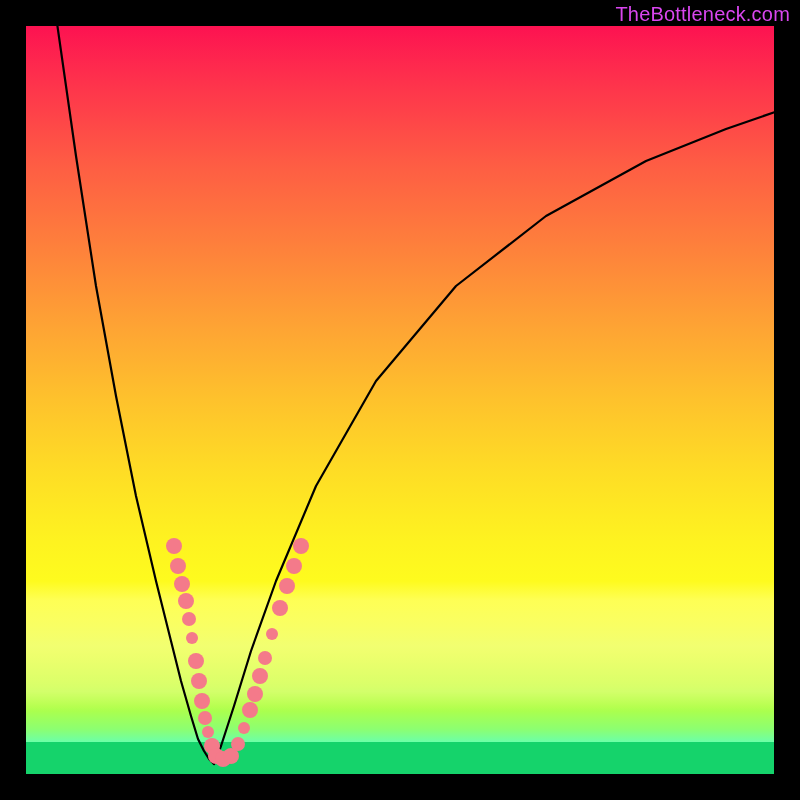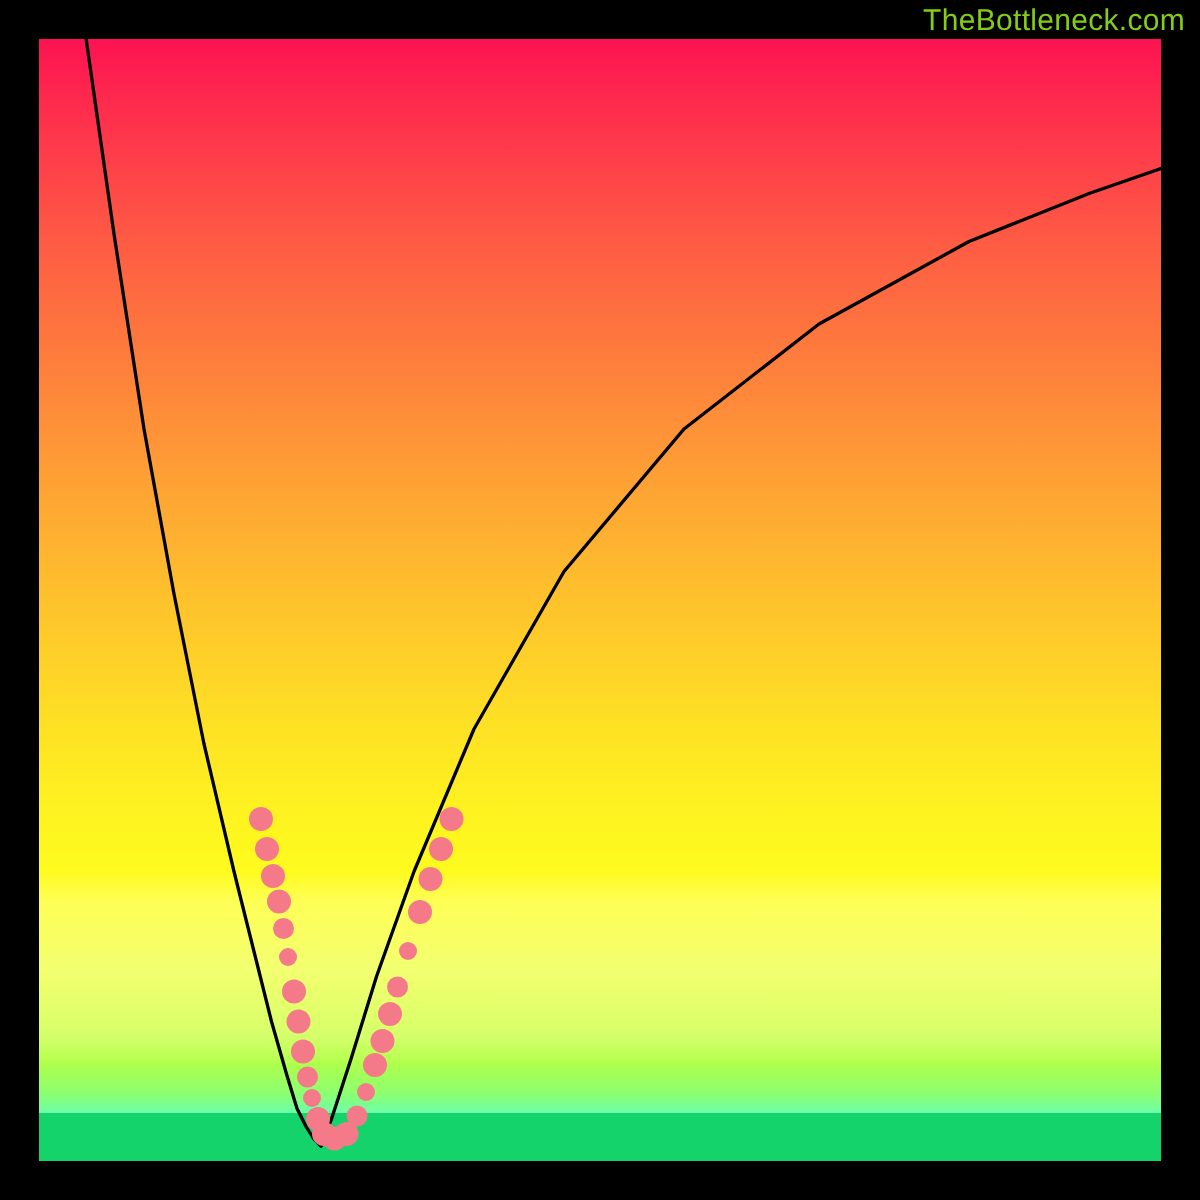--- a/index.html
+++ b/index.html
@@ -69,21 +69,21 @@
     left: 0; top: 0;
     width: 748px;
     height: 748px;
   }
   .watermark {
     position: absolute;
     top: 3px;
     right: 10px;
     font-family: Arial, Helvetica, sans-serif;
     font-size: 20px;
-    color: #84cc16;
+    color: #d946ef;
     letter-spacing: 0.2px;
   }
 </style>
 </head>
 <body>
 
 <div class="frame">
   <div class="gradient"></div>
   <div class="pale-band"></div>
   <div class="green-strip"></div>

